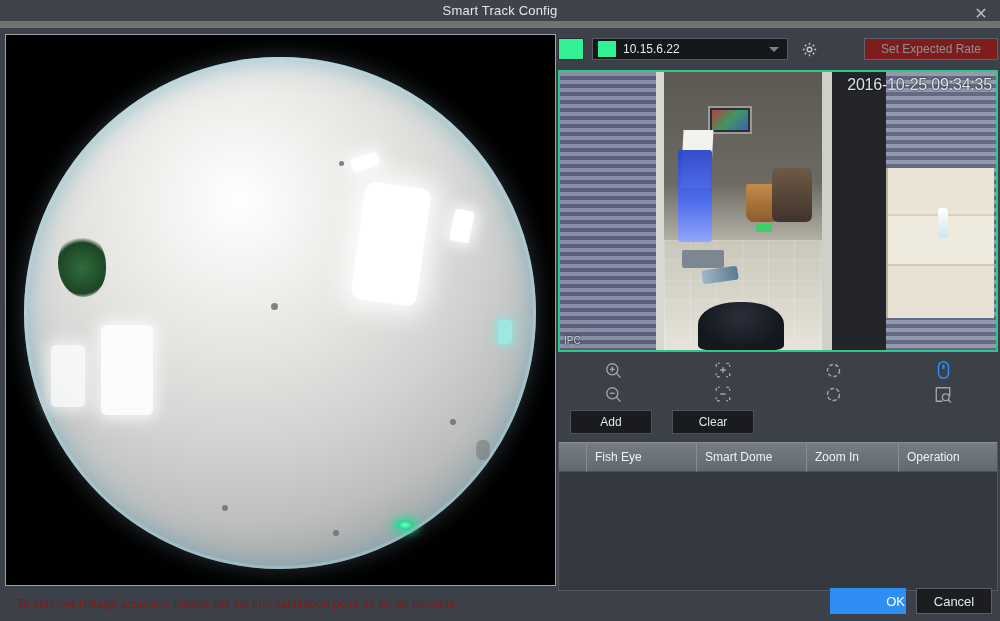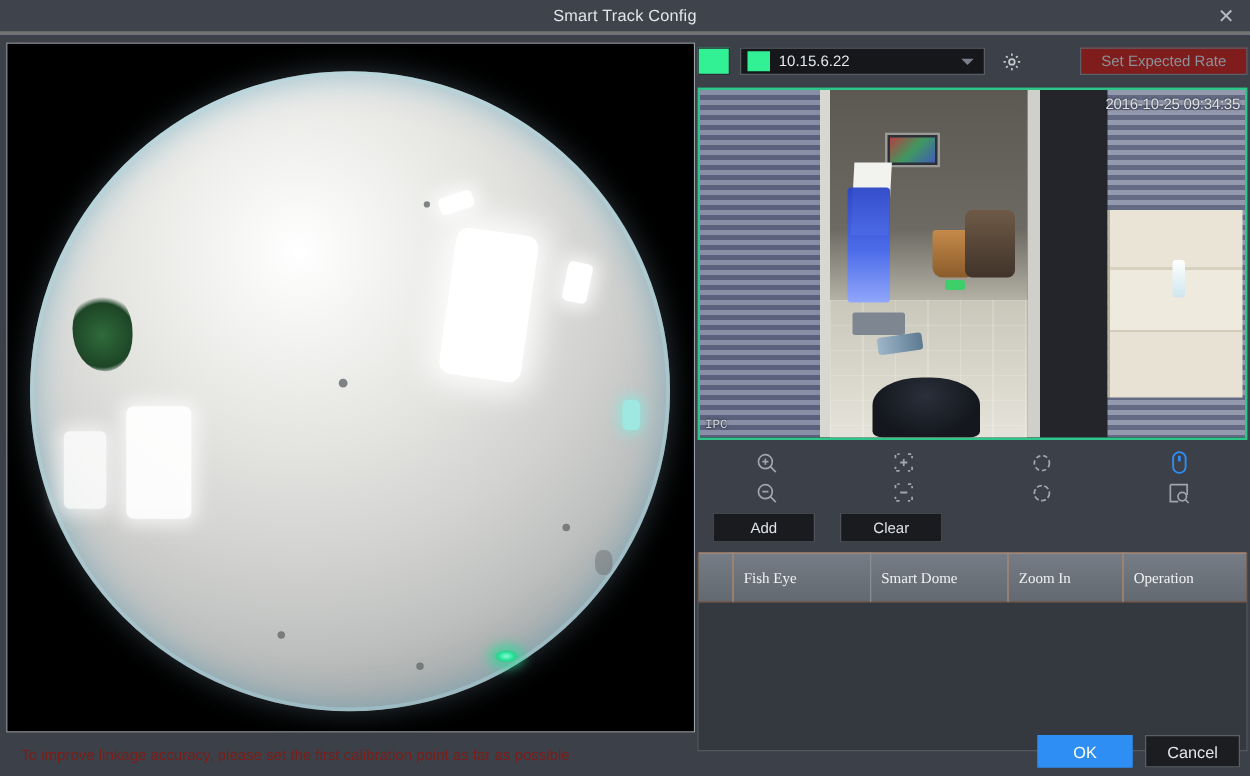--- a/index.html
+++ b/index.html
@@ -7,21 +7,21 @@
     width: 1000px; height: 621px;
     background: #3c4048;
     font-family: "Liberation Sans", sans-serif;
     overflow: hidden;
   }
 
   
   .titlebar {
     position: absolute; left: 0; top: 0; width: 1000px; height: 28px;
     background: #3f444c;
-    border-bottom: 3px solid #737373;
+    border-bottom: 7px solid #737373;
     display: flex; align-items: center; justify-content: center;
   }
   .titlebar-text {
     font-size: 13px; color: #e3e6ea; letter-spacing: .2px;
   }
   .close-btn {
     position: absolute; right: 6px; top: 3px;
     width: 26px; height: 22px;
     display: flex; align-items: center; justify-content: center;
     color: #b6bbc2; font-size: 16px; line-height: 1;
@@ -189,26 +189,26 @@
     position: absolute; left: 138px; bottom: 0; width: 86px; height: 48px;
     background: radial-gradient(ellipse at 50% 30%, #2a2f3a 0%, #14171d 70%);
     border-radius: 46% 46% 10% 10%;
   }
   .floor-obj {
     position: absolute; left: 142px; top: 196px; width: 36px; height: 14px;
     background: linear-gradient(to right,#9fb6c9,#5c7a92); border-radius: 3px; transform: rotate(-8deg);
   }
   .vid-label {
     position: absolute; left: 4px; bottom: 4px;
-    font-size: 10px; color: #cfd4da; font-family: Liberation Mono, monospace;
+    font-size: 10px; color: #cfd4da; font-family: Liberation Sans, sans-serif;
     text-shadow: 0 0 2px #000;
   }
   .vid-time {
     position: absolute; right: 4px; top: 4px;
-    font-size: 12px; color: #dfe3e8;
+    font-size: 16px; color: #dfe3e8;
     text-shadow: 0 0 2px #000; letter-spacing: -.2px;
   }
 
   
   .ptz-grid {
     margin-top: 6px; width: 440px; height: 48px;
     display: grid;
     grid-template-columns: repeat(4, 1fr);
     grid-template-rows: 24px 24px;
     grid-auto-flow: column;
@@ -221,21 +221,21 @@
   .btn-row { margin-top: 4px; display: flex; gap: 8px; }
   .dark-btn {
     width: 82px; height: 24px; background: #191b1f; border: 1px solid #4e535b;
     color: #dfe3e8; font-size: 12px; display: flex; align-items: center; justify-content: center;
     cursor: pointer;
     margin-left: 12px;
   }
 
   
   .table { margin-top: 8px; width: 440px; border: 1px solid #53585f; border-top: none; }
-  .thead { display: flex; height: 40px; background: #f97316; font-family: Liberation Serif, serif; }
+  .thead { display: flex; height: 30px; background: #22c55e; }
   .th {
     color: #f0f2f5; font-size: 12px; display: flex; align-items: center;
     padding-left: 8px; border-right: 1px solid #878d95;
     border-top: 1px solid #878d95; border-bottom: 1px solid #4b5057;
     background: linear-gradient(to bottom, #767c85, #636970);
   }
   .th.chk { width: 28px; padding-left: 0; }
   .th.c1 { width: 110px; }
   .th.c2 { width: 110px; }
   .th.c3 { width: 92px; }
@@ -243,21 +243,21 @@
   .tbody { height: 118px; background: #34383f; }
 
   
   .footer-note {
     position: absolute; left: 17px; bottom: 10px;
     font-size: 12px; color: #7e1c17;
   }
   .footer-btns { position: absolute; right: 8px; bottom: 7px; display: flex; gap: 10px; }
   .ok-btn {
     width: 76px; height: 26px; background: #2f8ef4; border: 1px solid #2f8ef4;
-    color: #ffffff; font-size: 13px; display: flex; align-items: center; justify-content: center;
+    color: #ffffff; font-size: 13px; display: flex; align-items: center; justify-content: flex-end;
     cursor: pointer;
   }
   .cancel-btn {
     width: 76px; height: 26px; background: #1b1d21; border: 1px solid #5a5f67;
     color: #e3e6ea; font-size: 13px; display: flex; align-items: center; justify-content: center;
     cursor: pointer;
   }
 </style>
 </head>
 <body>

